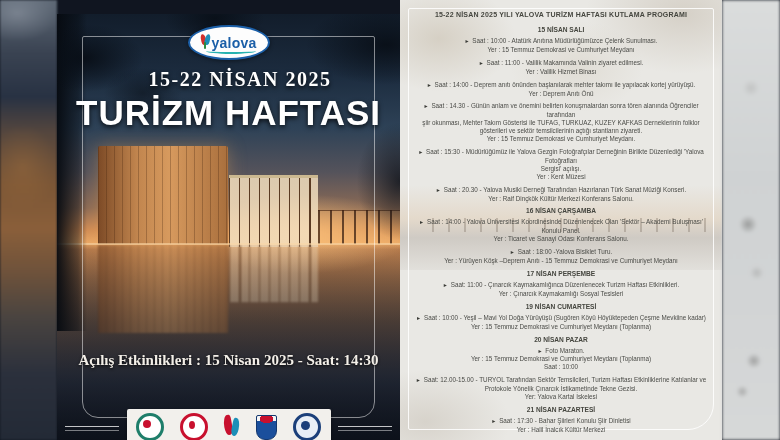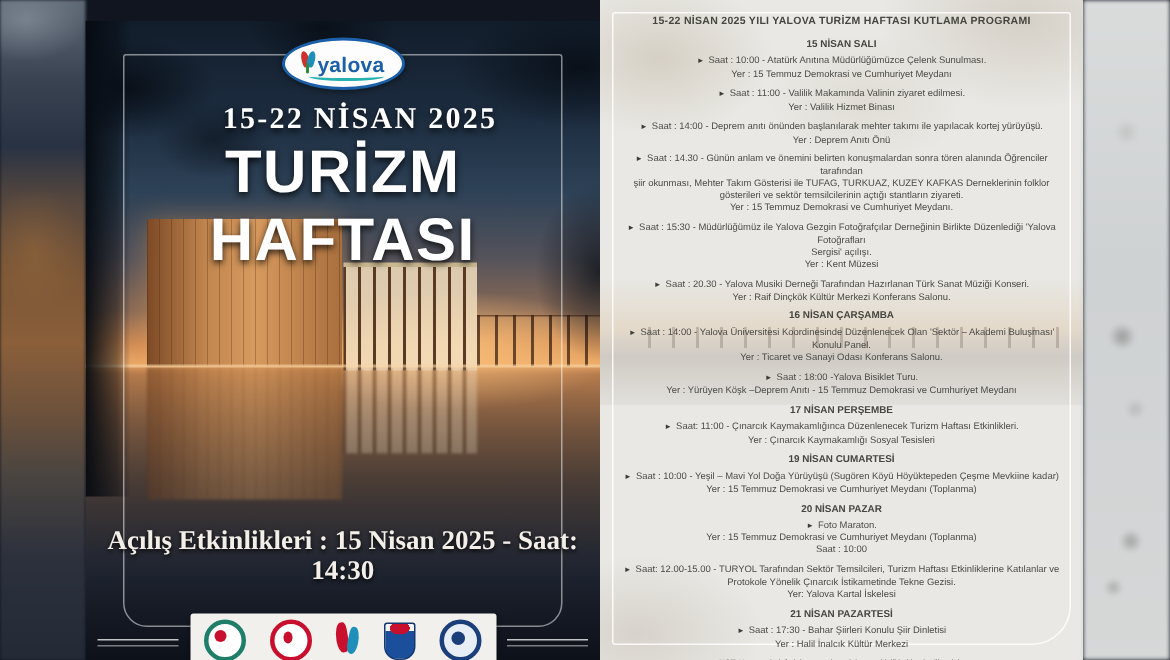--- a/index.html
+++ b/index.html
@@ -65,24 +65,24 @@
   .tulip .petal-red{position:absolute;left:0;top:0;width:5px;height:11px;background:#d0312d;border-radius:60% 60% 40% 40%;transform:rotate(-14deg);}
   .tulip .petal-blue{position:absolute;left:4px;top:0;width:5px;height:11px;background:#1d8fb8;border-radius:60% 60% 40% 40%;transform:rotate(14deg);}
   .tulip .leaf{position:absolute;left:3px;top:8px;width:2px;height:7px;background:#2e8b3e;border-radius:2px;}
   .logo-word{color:#1b5fa8;font-weight:bold;font-size:14px;letter-spacing:.2px;font-family:"Liberation Sans",sans-serif;}
   .swoosh{position:absolute;left:16px;right:12px;bottom:4px;height:4px;border-bottom:2px solid #27b2b0;border-radius:50%;}
 
   .poster-date{position:absolute;left:0;right:0;top:54px;text-align:center;color:#fff;
     font-family:"Liberation Serif",serif;font-weight:bold;font-size:20px;letter-spacing:1.5px;
     text-shadow:0 2px 4px rgba(0,0,0,.8);margin-left:23px;}
   .poster-title{position:absolute;left:0;right:0;top:79px;text-align:center;color:#fff;
-    font-family:"Liberation Sans",sans-serif;font-weight:bold;font-size:40px;letter-spacing:1px;
+    font-family:"Liberation Sans",sans-serif;font-weight:bold;font-size:35px;letter-spacing:1px;
     text-shadow:0 2px 5px rgba(0,0,0,.8);}
   .opening{position:absolute;left:0;right:0;top:336px;text-align:center;color:#f3efe8;
-    font-family:"Liberation Serif",serif;font-weight:bold;font-size:18px;line-height:20px;
+    font-family:"Liberation Serif",serif;font-weight:bold;font-size:15px;line-height:20px;
     text-shadow:0 1px 3px rgba(0,0,0,.9);}
   .strip-line{position:absolute;top:412px;height:3px;border-top:1px solid rgba(255,255,255,.75);border-bottom:1px solid rgba(255,255,255,.45);}
   .strip-line.left{left:8px;width:54px;}
   .strip-line.right{right:8px;width:54px;}
   .logo-strip{position:absolute;left:50%;top:395px;transform:translateX(-50%);width:204px;height:36px;background:#f2f0ec;
     border-radius:2px;display:flex;align-items:center;justify-content:center;gap:16px;box-shadow:0 1px 3px rgba(0,0,0,.4);}
   .emb{flex:0 0 auto;}
   .emb-circle1{width:22px;height:22px;border-radius:50%;border:3px solid #1e7e6a;background:#fff;position:relative;}
   .emb-circle1::after{content:"";position:absolute;left:4px;top:4px;width:8px;height:8px;border-radius:50%;background:#c8102e;}
   .emb-circle2{width:22px;height:22px;border-radius:50%;border:3px solid #c8102e;background:#fff;position:relative;}

